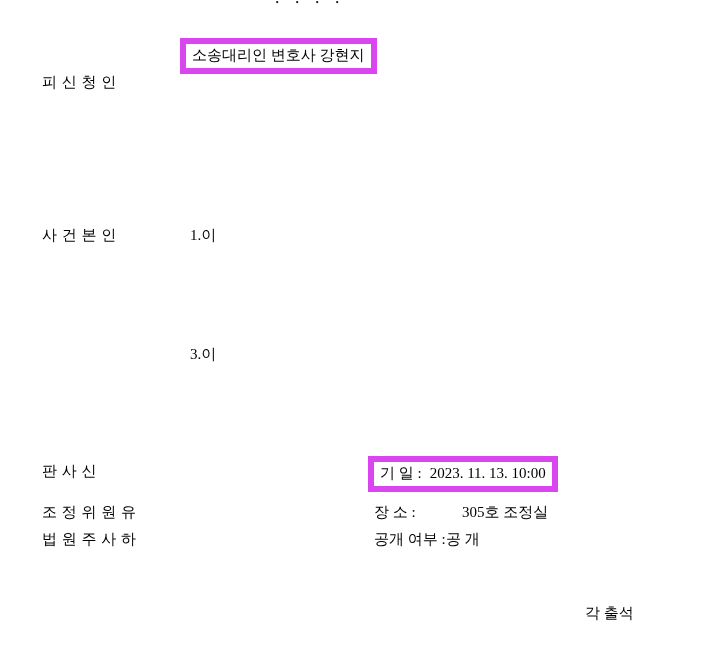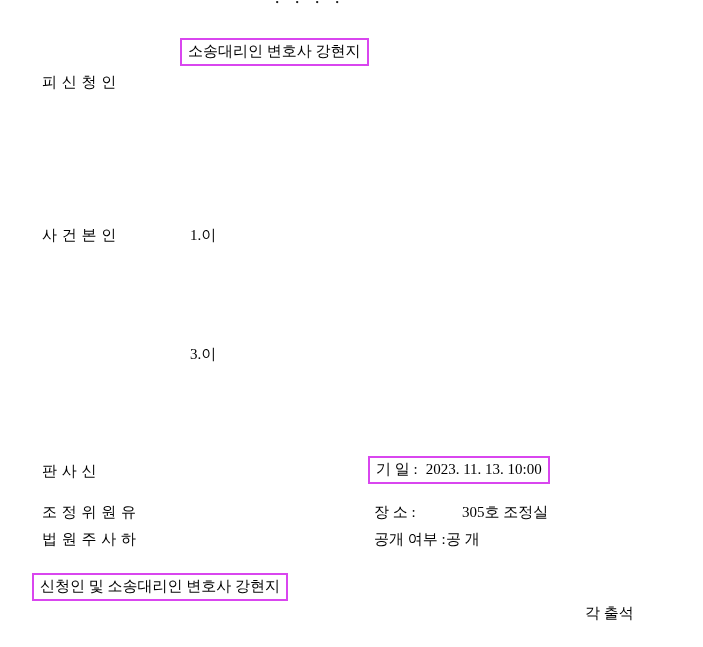--- a/index.html
+++ b/index.html
@@ -21,21 +21,21 @@
   .abs {
     position: absolute;
     white-space: nowrap;
   }
   .label {
     font-size: 15px;
     letter-spacing: 0.5px;
   }
   .hl {
     box-sizing: border-box;
-    border: 2px solid #d946ef;
+    border: 6px solid #d946ef;
     padding: 2px 6px 3px 6px;
   }
   .partial-top {
     color: #111;
     font-size: 14px;
     letter-spacing: 6px;
   }
   .value {
     font-size: 15px;
   }
@@ -69,19 +69,16 @@
     <span class="field-line">기      일 :</span>
     <span class="field-line" style="margin-left:4px;margin-top:16px;">2023. 11. 13. 10:00</span>
   </div>
 
   <div class="abs field-line" style="left:374px; top:503px;">장      소 :</div>
   <div class="abs field-line" style="left:462px; top:503px;">305호 조정실</div>
 
   <div class="abs field-line" style="left:374px; top:530px;">공개 여부 :</div>
   <div class="abs field-line" style="left:446px; top:530px;">공     개</div>
 
-  <div class="abs hl" style="left:32px; top:573px;">
-    <span class="value">신청인 및 소송대리인 변호사 강현지</span>
-  </div>
 
   <div class="abs value" style="left:585px; top:596px;margin-top:8px;">각 출석</div>
 
 </div>
 
 </body></html>

